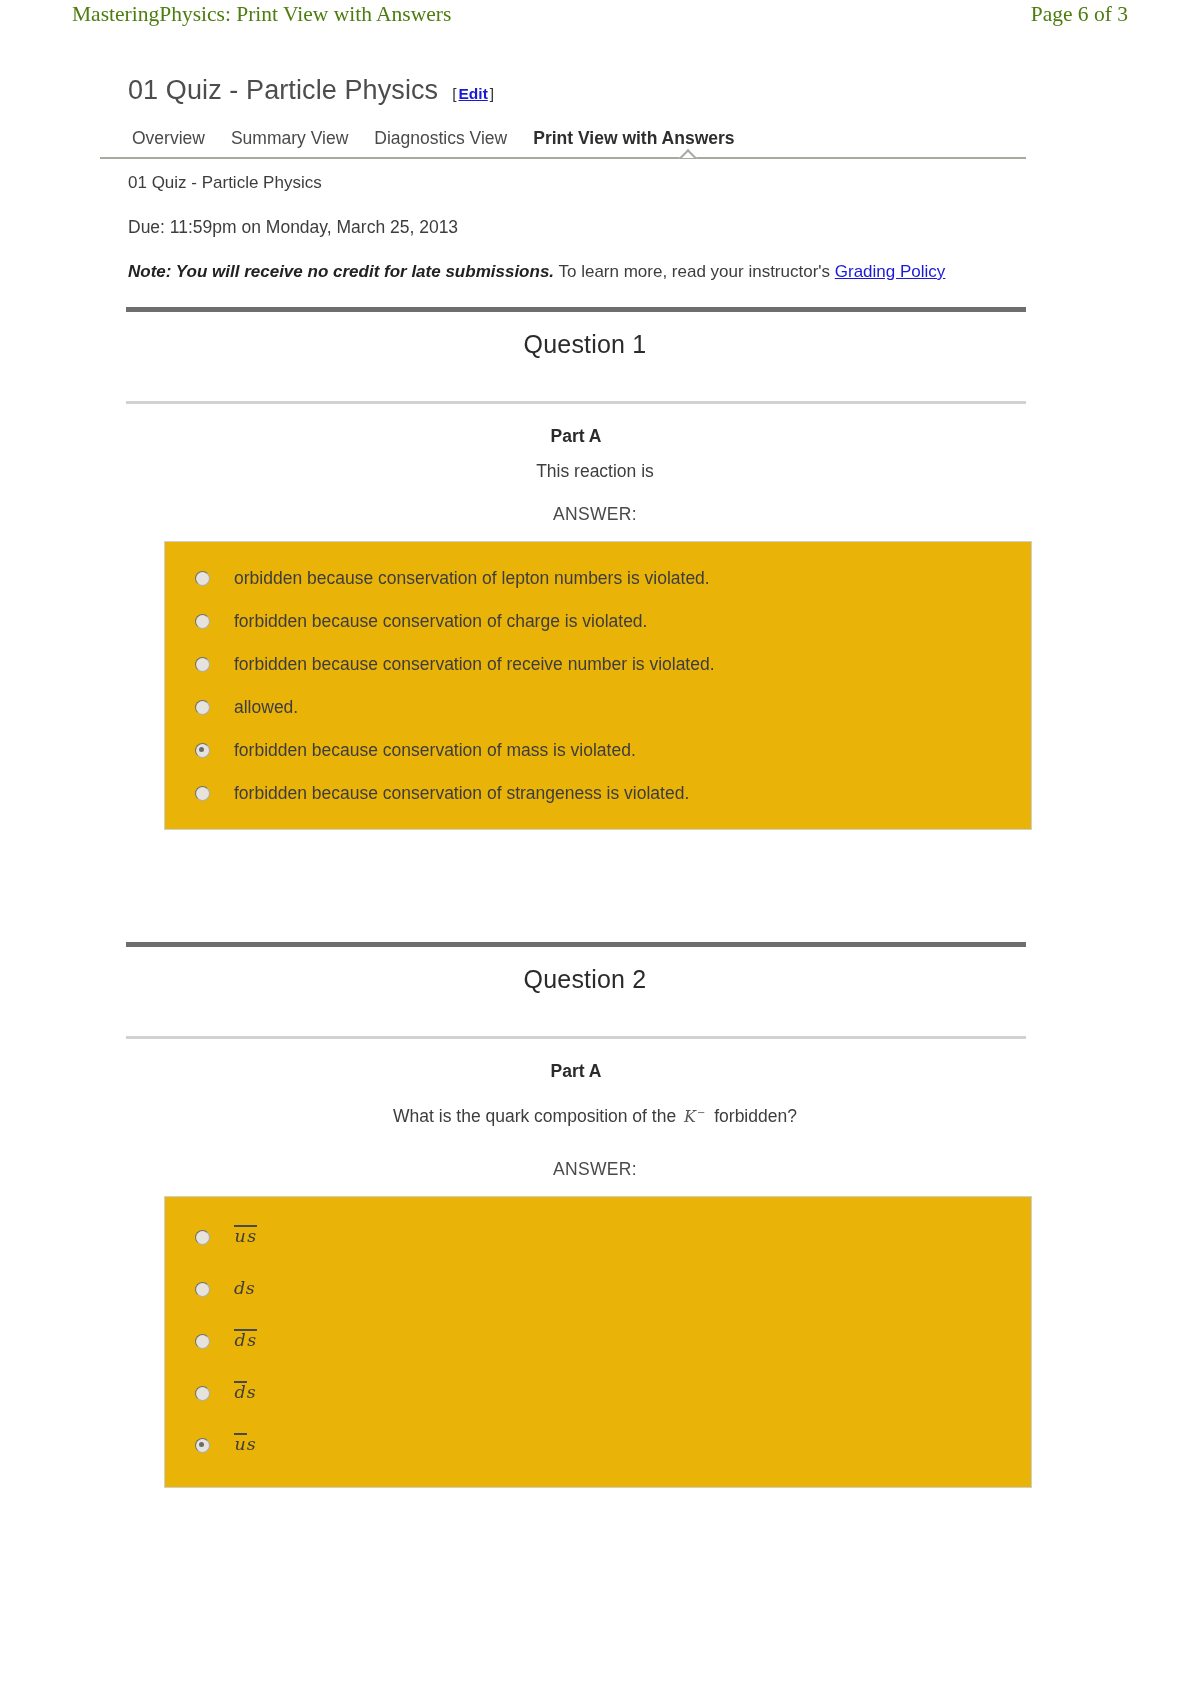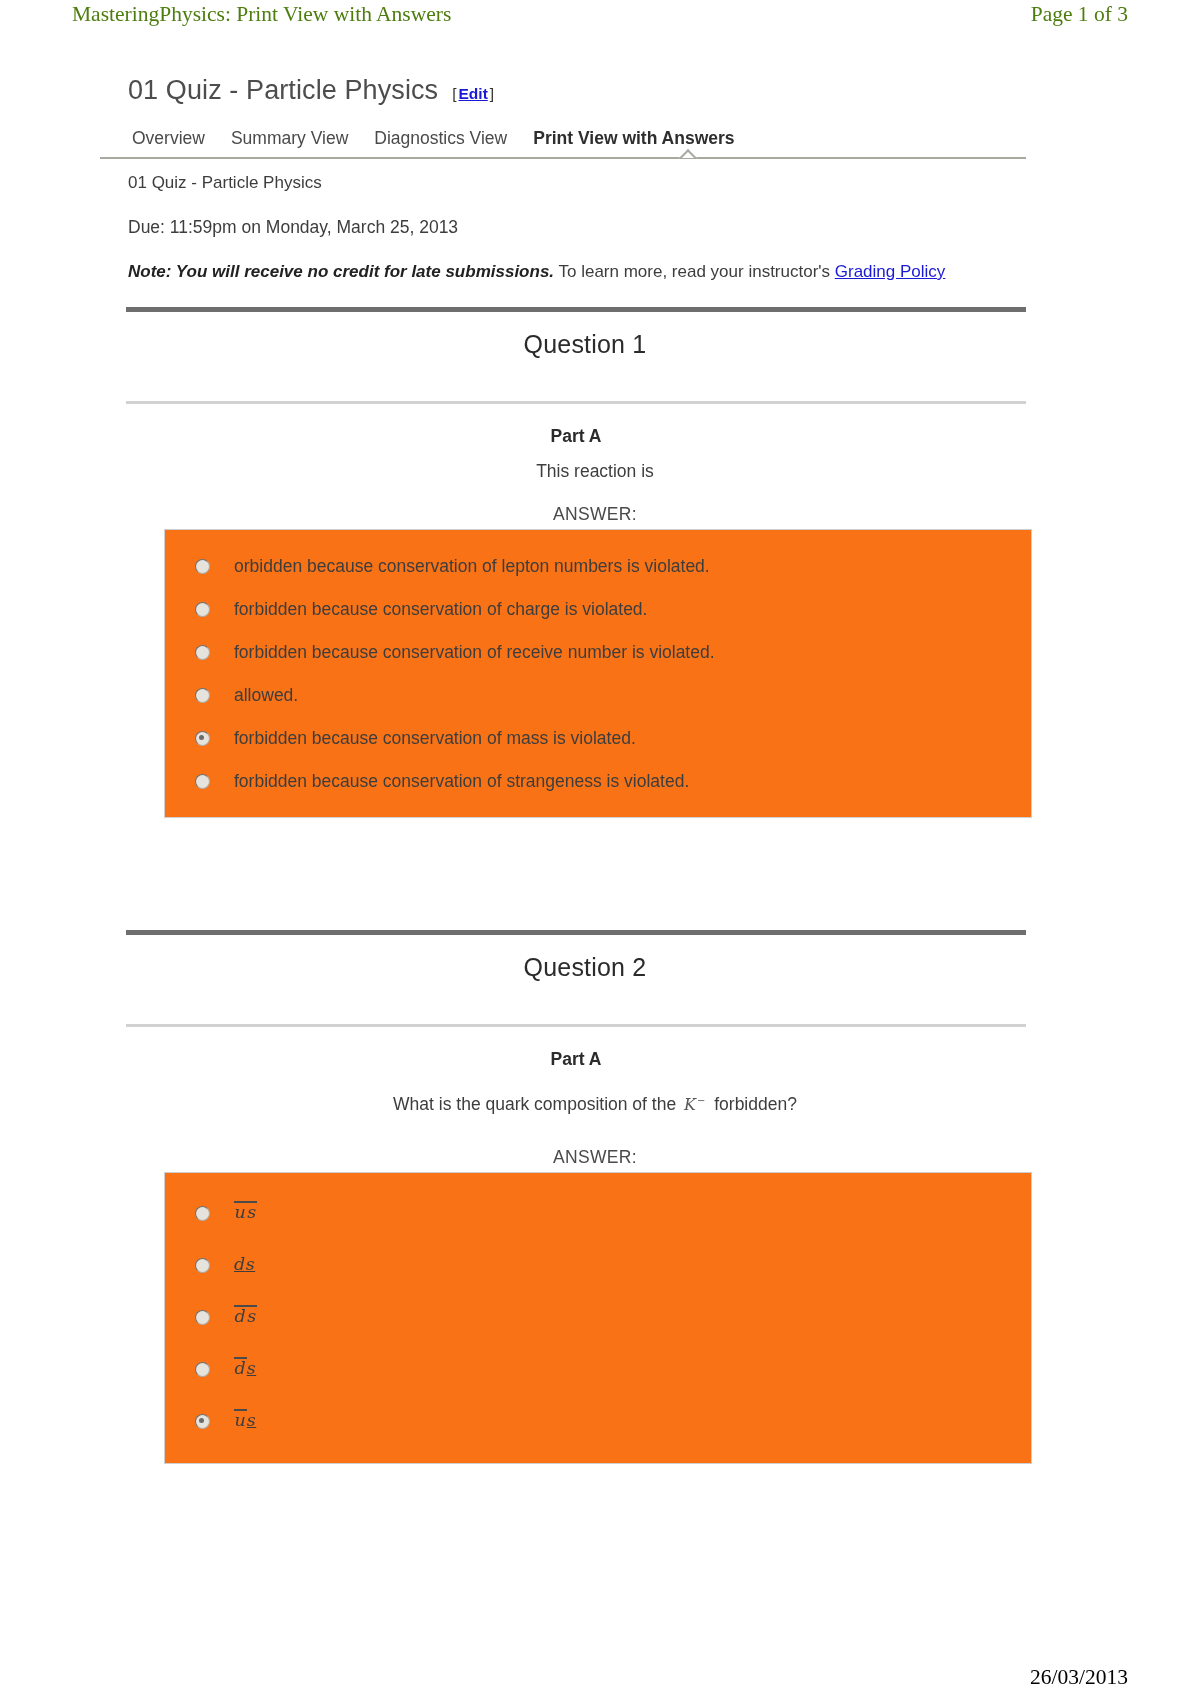--- a/index.html
+++ b/index.html
@@ -218,42 +218,41 @@
     vertical-align: super;
   }
   .math-inline { padding: 0 3px; }
 
   .qk {
     font-family: "DejaVu Serif", "Liberation Serif", serif;
     font-style: italic;
     color: #4a4a4a;
     font-size: 17px;
     letter-spacing: .5px;
-    text-decoration: underline;
   }
   .bar {
     position: relative;
     display: inline-block;
     padding: 0 .5px;
   }
   .bar:before {
     content: "";
     position: absolute;
     left: 0px;
     right: 0px;
     top: -1px;
     height: 1.4px;
     background: #4a4a4a;
   }
 
   
   .answer-box {
-    margin-top: 4px;
+    margin-top: 16px;
     border: 1px solid #cfcfcf;
-    background: #f97316;
+    background: #eab308;
     width: 868px;
     box-sizing: border-box;
     padding: 26px 0 24px 0;
   }
   .choice {
     display: flex;
     align-items: flex-start;
     padding: 0 0 0 30px;
     margin-bottom: 21px;
     min-height: 22px;
@@ -309,21 +308,21 @@
     color: #000000;
   }
 </style>
 </head>
 <body>
 
 <div class="page">
 
   <div class="running-header">
     <span class="hdr-left">MasteringPhysics: Print View with Answers</span>
-    <span class="hdr-right">Page 1 of 3</span>
+    <span class="hdr-right">Page 6 of 3</span>
   </div>
 
   <div class="content">
 
     <div class="assignment-title-row">
       <span class="assignment-title">01 Quiz - Particle Physics</span>
       <span class="edit-wrap"><span>[</span><a class="edit-link" href="#">Edit</a><span>]</span></span>
     </div>
 
     <div class="tabbar">
@@ -414,17 +413,14 @@
           <div class="choice math-choice" style="margin-bottom:0;">
             <span class="radio checked"></span>
             <span class="choice-label qk-label qk"><span class="bar">u</span><span>s</span></span>
           </div>
         </div>
       </div>
     </div>
 
   </div>
 
-  <div class="running-footer">
-    <span>26/03/2013</span>
-  </div>
 
 </div>
 
 </body></html>

